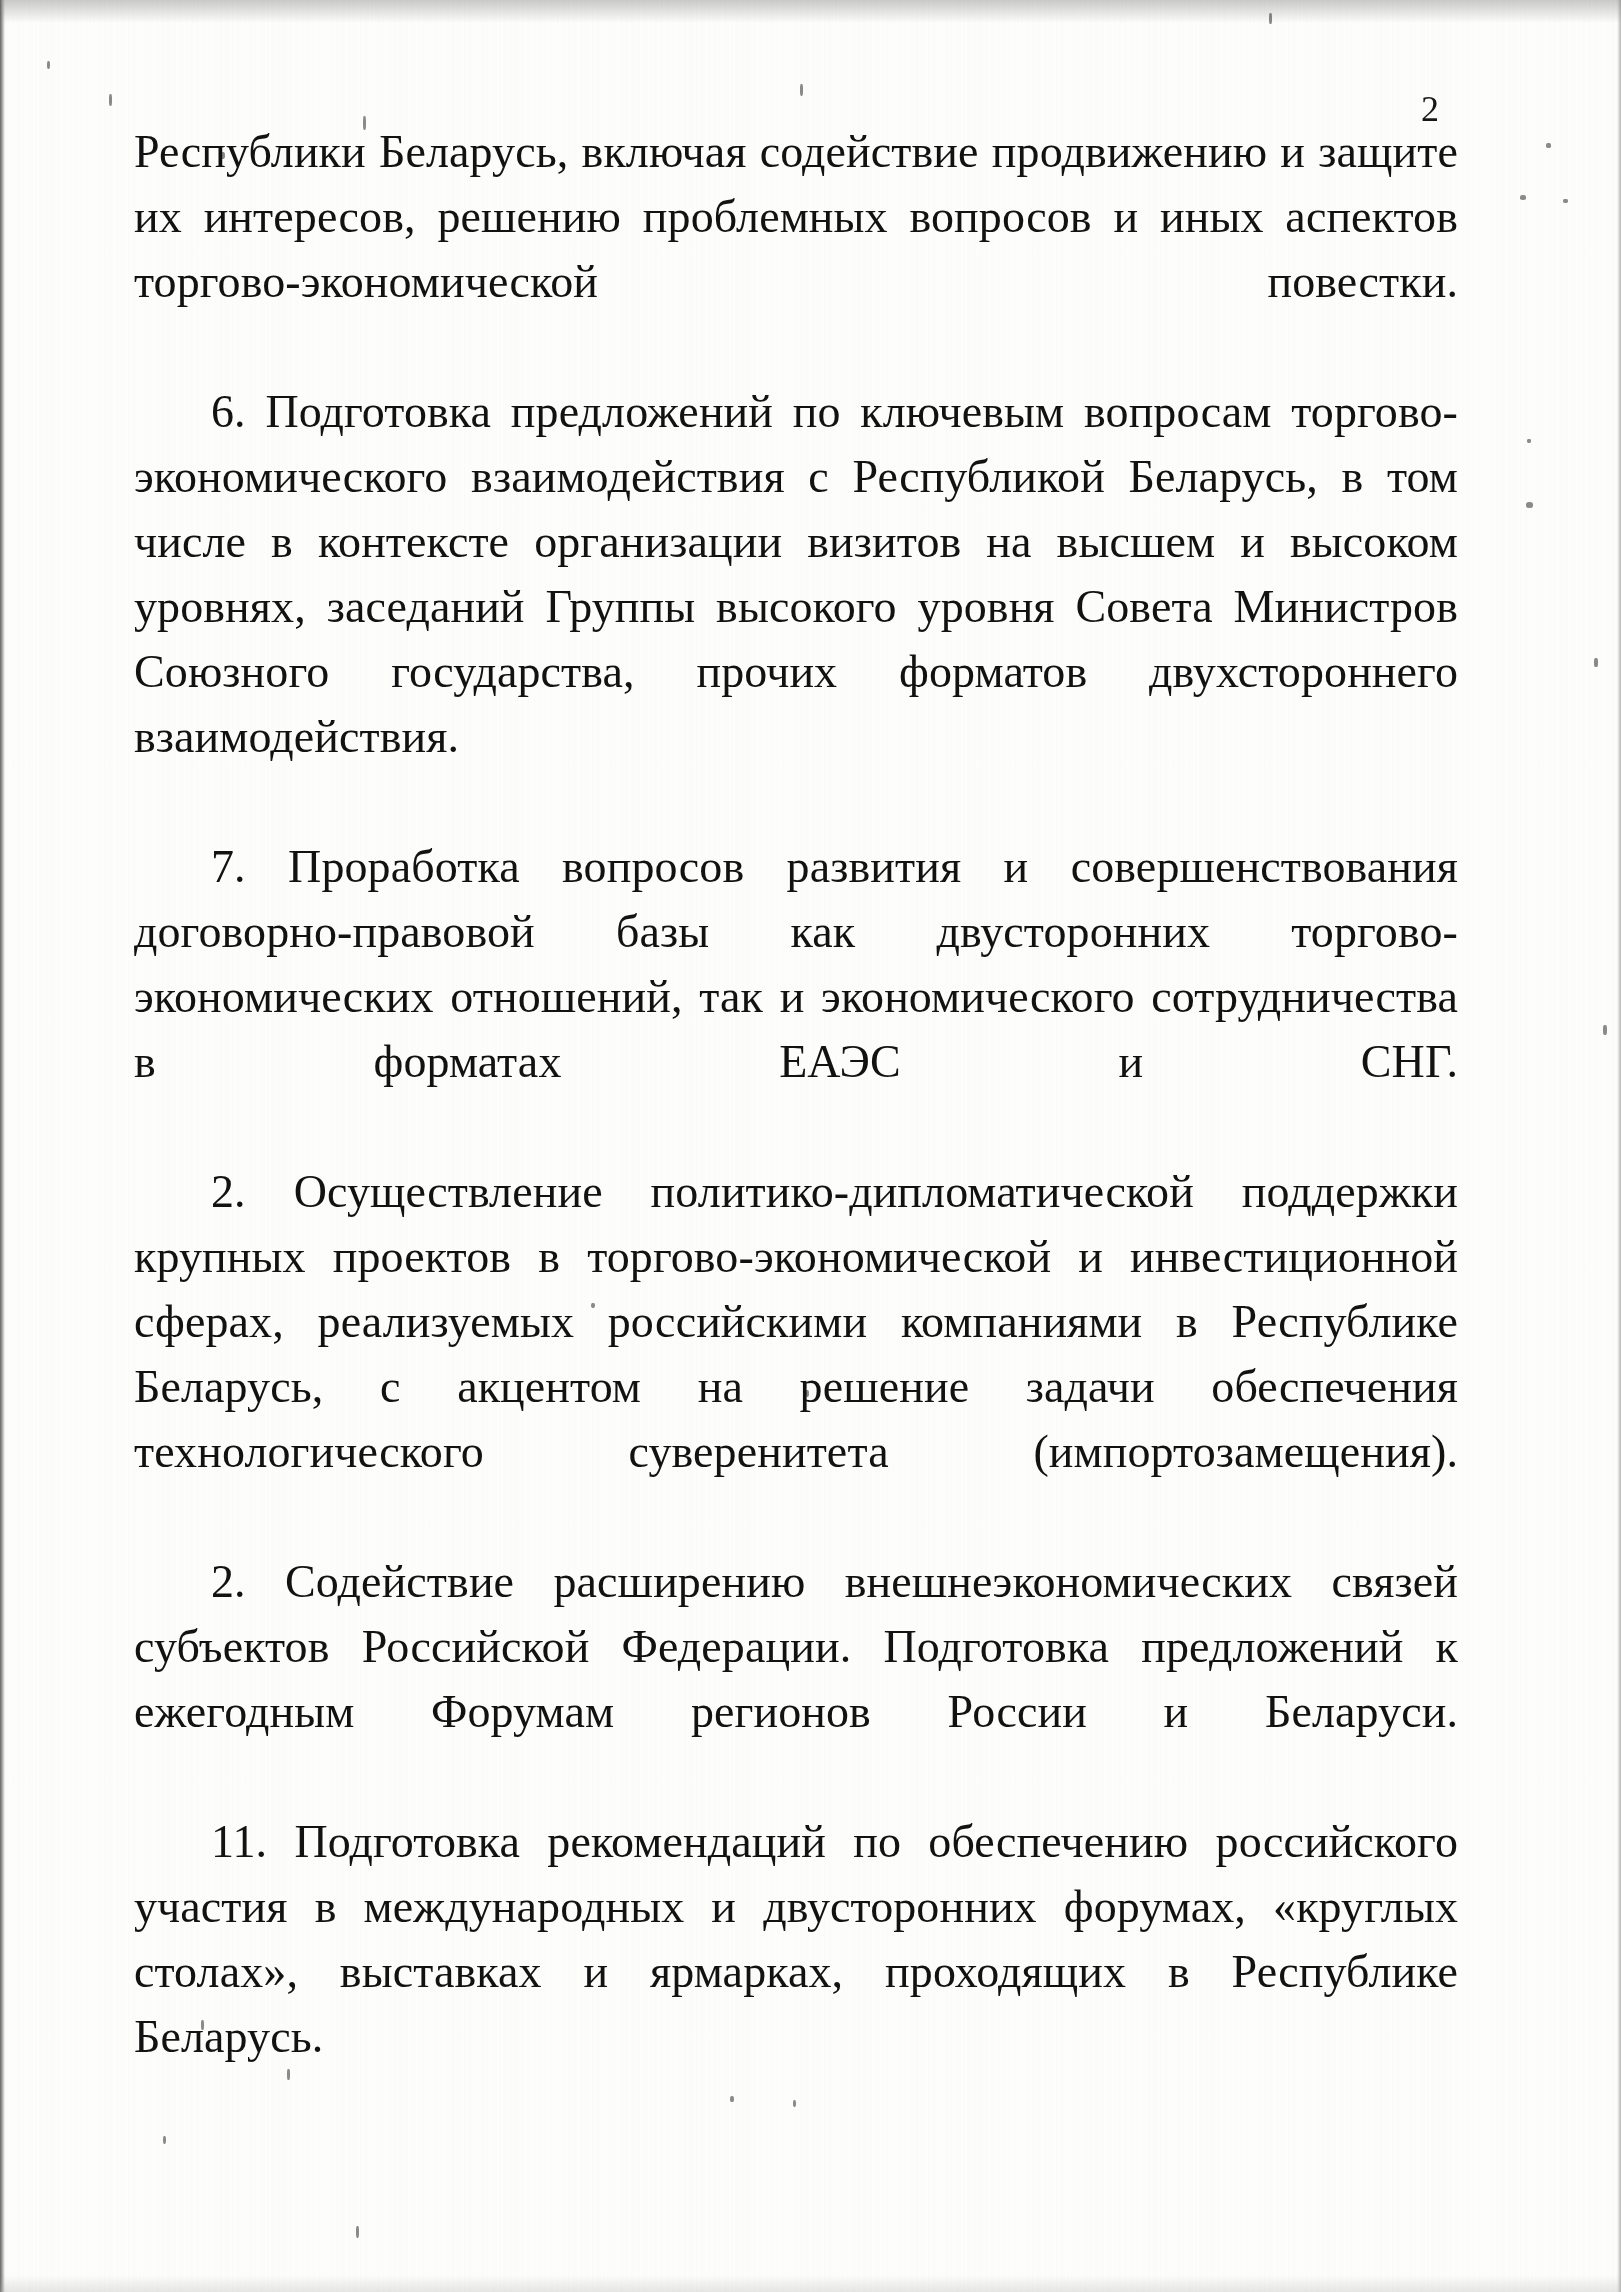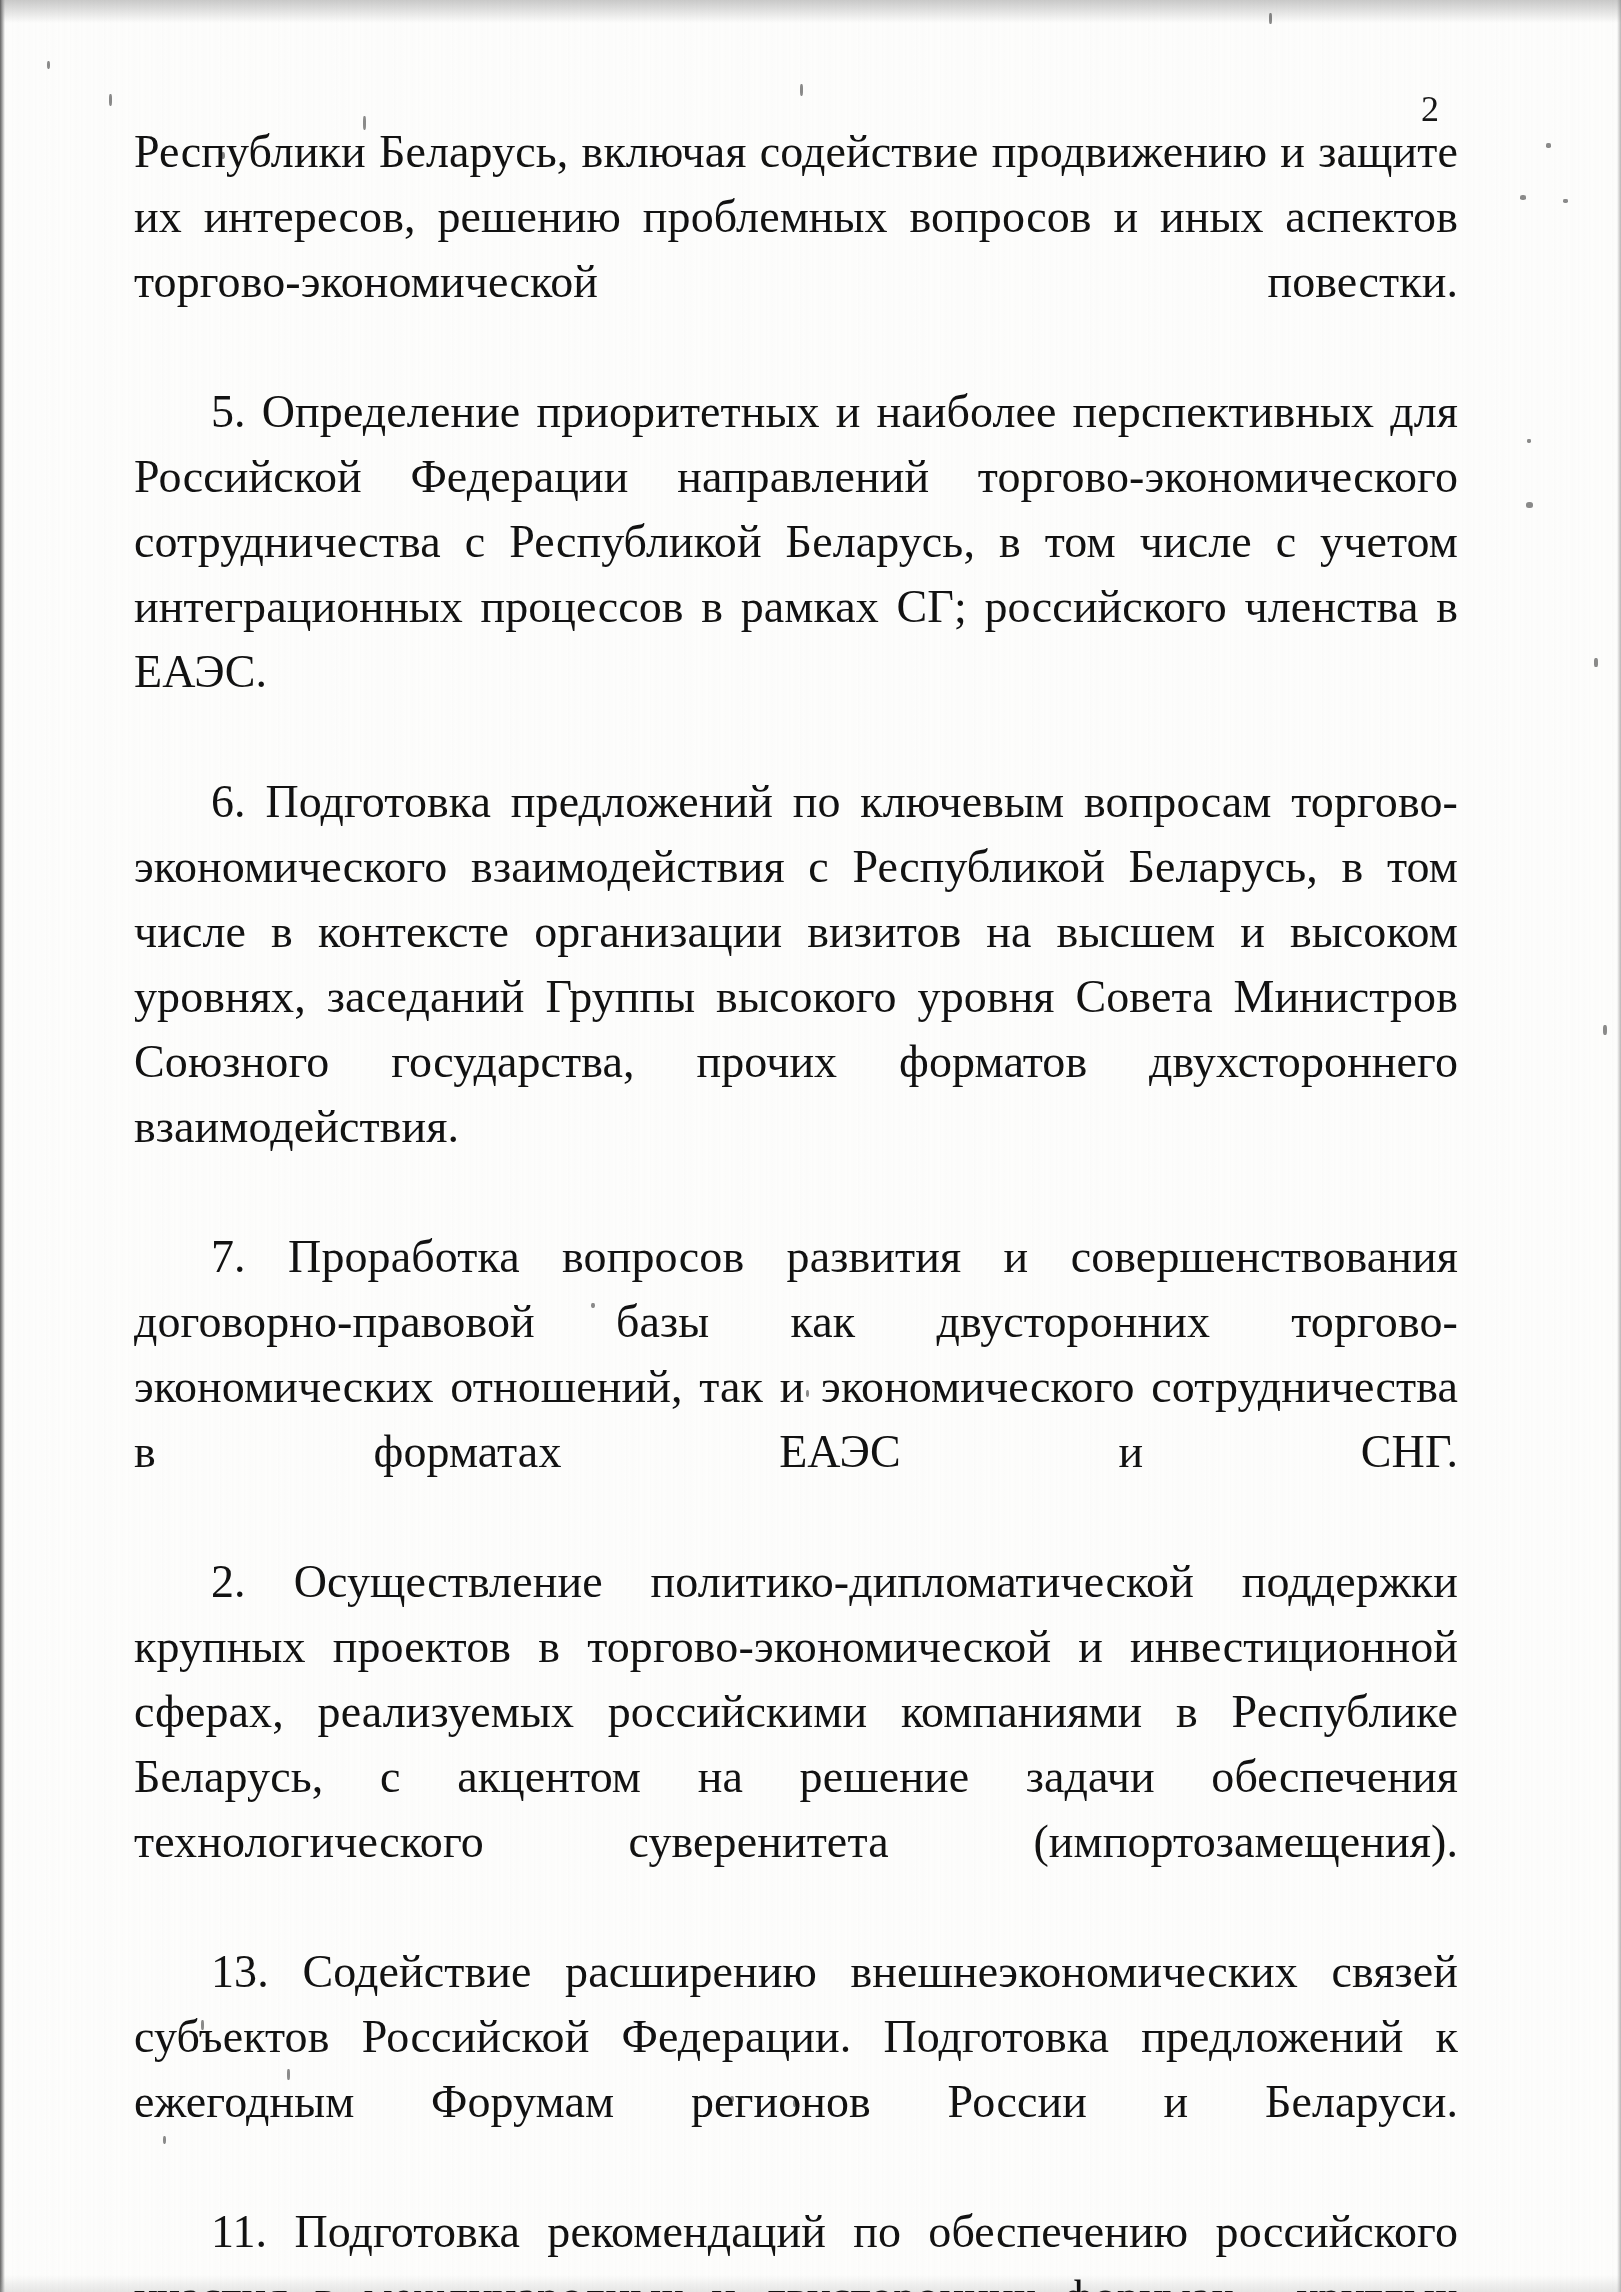--- a/index.html
+++ b/index.html
@@ -142,28 +142,27 @@
   <div class="speck" style="left:793px; top:2100px;width:2.7px;  height:7.2px;"></div>
   <div class="speck" style="left:591px; top:1303px;width:3.6px;  height:5.4px;"></div>
   <div class="speck" style="left:806px; top:1390px;width:2.7px;  height:7.2px;"></div>
 
   <div class="page-number">2</div>
 
   <div class="body-text">
 
     <p class="para">Республики Беларусь, включая содействие продвижению и защите их интересов, решению проблемных вопросов и иных аспектов торгово-экономической повестки.</p>
 
-    <p class="para indent">5. Определение приоритетных и наиболее перспективных для Российской Федерации направлений торгово-экономического сотрудничества с Республикой Беларусь, в том числе с учетом интеграционных процессов в рамках СГ; российского членства в ЕАЭС.</p>
 
     <p class="para indent">6. Подготовка предложений по ключевым вопросам торгово-экономического взаимодействия с Республикой Беларусь, в том числе в контексте организации визитов на высшем и высоком уровнях, заседаний Группы высокого уровня Совета Министров Союзного государства, прочих форматов двухстороннего взаимодействия.</p>
 
     <p class="para indent">7. Проработка вопросов развития и совершенствования договорно-правовой базы как двусторонних торгово-экономических отношений, так и экономического сотрудничества в форматах ЕАЭС и СНГ.</p>
 
     <p class="para indent">2. Осуществление политико-дипломатической поддержки крупных проектов в торгово-экономической и инвестиционной сферах, реализуемых российскими компаниями в Республике Беларусь, с акцентом на решение задачи обеспечения технологического суверенитета (импортозамещения).</p>
 
 
-    <p class="para indent">13. Содействие расширению внешнеэкономических связей субъектов Российской Федерации. Подготовка предложений к ежегодным Форумам регионов России и Беларуси.</p>
+    <p class="para indent">2. Содействие расширению внешнеэкономических связей субъектов Российской Федерации. Подготовка предложений к ежегодным Форумам регионов России и Беларуси.</p>
 
     <p class="para indent">11. Подготовка рекомендаций по обеспечению российского участия в международных и двусторонних форумах, «круглых столах», выставках и ярмарках, проходящих в Республике Беларусь.</p>
 
   </div>
 </div>
 
 
 </body></html>

